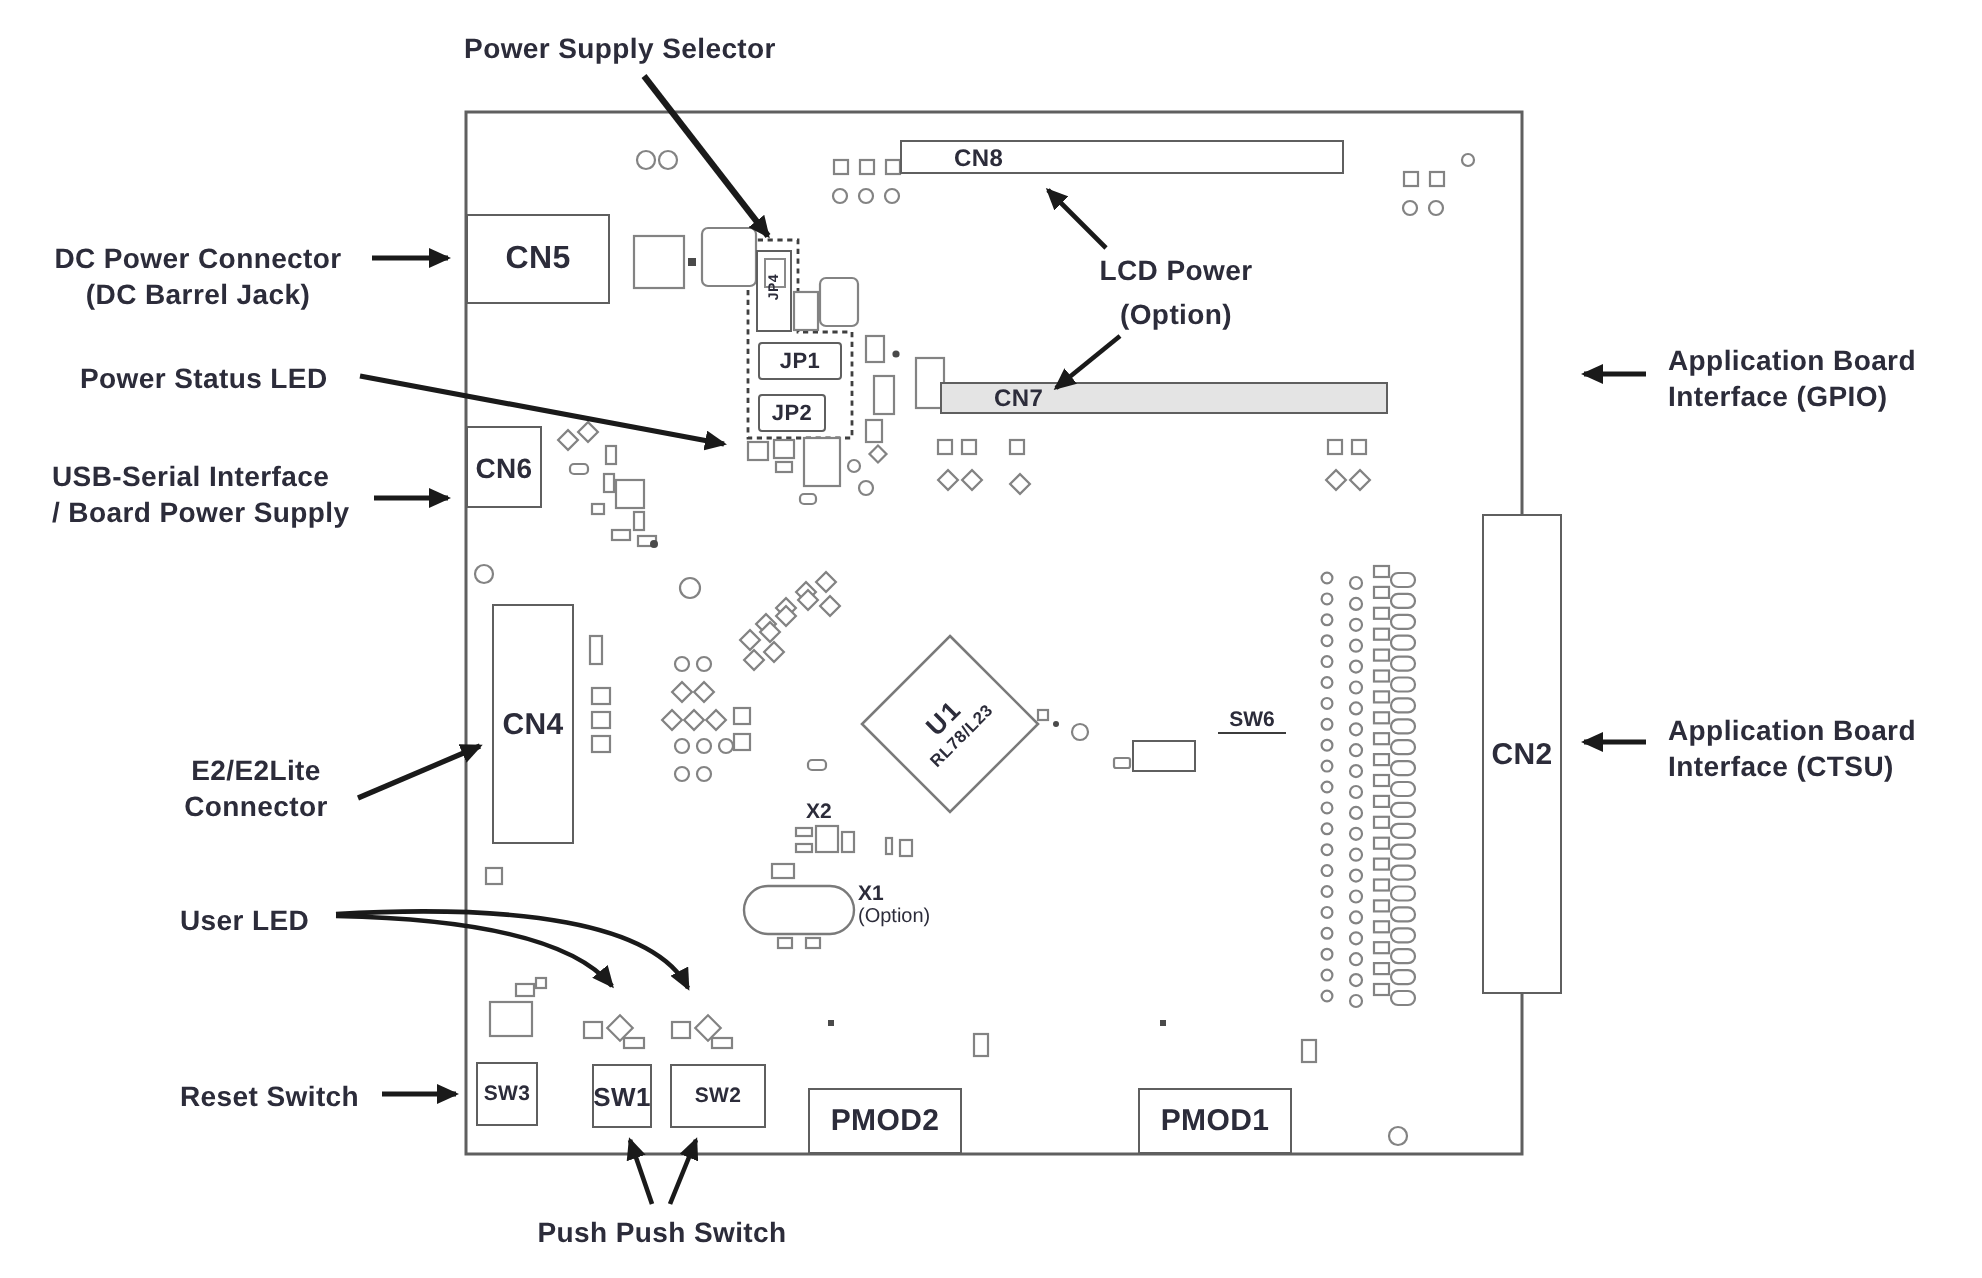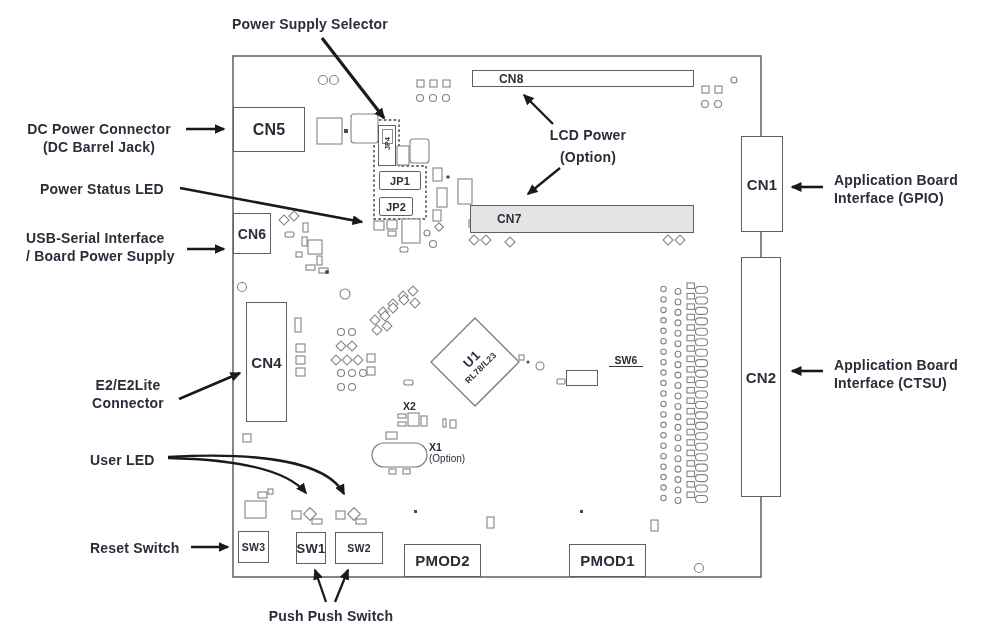--- a/index.html
+++ b/index.html
@@ -250,28 +250,25 @@
 
   <div class="comp" style="left:233px;top:107px;width:72px;height:45px;font-size:16px">
       <span>CN5</span>
     </div>
   <div class="comp" style="left:233px;top:213px;width:38px;height:41px;font-size:14px">
       <span>CN6</span>
     </div>
   <div class="comp" style="left:246px;top:302px;width:41px;height:120px;font-size:15px">
       <span>CN4</span>
     </div>
-  <div class="comp bar" style="left:472px;top:70px;width:222px;height:17px">
+  <div class="comp bar" style="left:450px;top:70px;width:222px;height:17px">
       <span>CN8</span>
     </div>
-  <div class="comp bar gray" style="left:470px;top:205px;width:224px;height:28px">
+  <div class="comp bar gray" style="left:470px;top:191px;width:224px;height:16px">
       <span>CN7</span>
-    </div>
-  <div class="comp" style="left:741px;top:136px;width:42px;height:96px;font-size:15px">
-      <span>CN1</span>
     </div>
   <div class="comp" style="left:741px;top:257px;width:40px;height:240px;font-size:15px">
       <span>CN2</span>
     </div>
 
   <div class="comp jp4" style="left:378px;top:125px;width:18px;height:41px">
     <div class="jp4inner"></div>
     <span class="jp4txt">JP4</span>
   </div>
   <div class="comp" style="left:379px;top:171px;width:42px;height:19px;font-size:11px;border-radius:2px">

